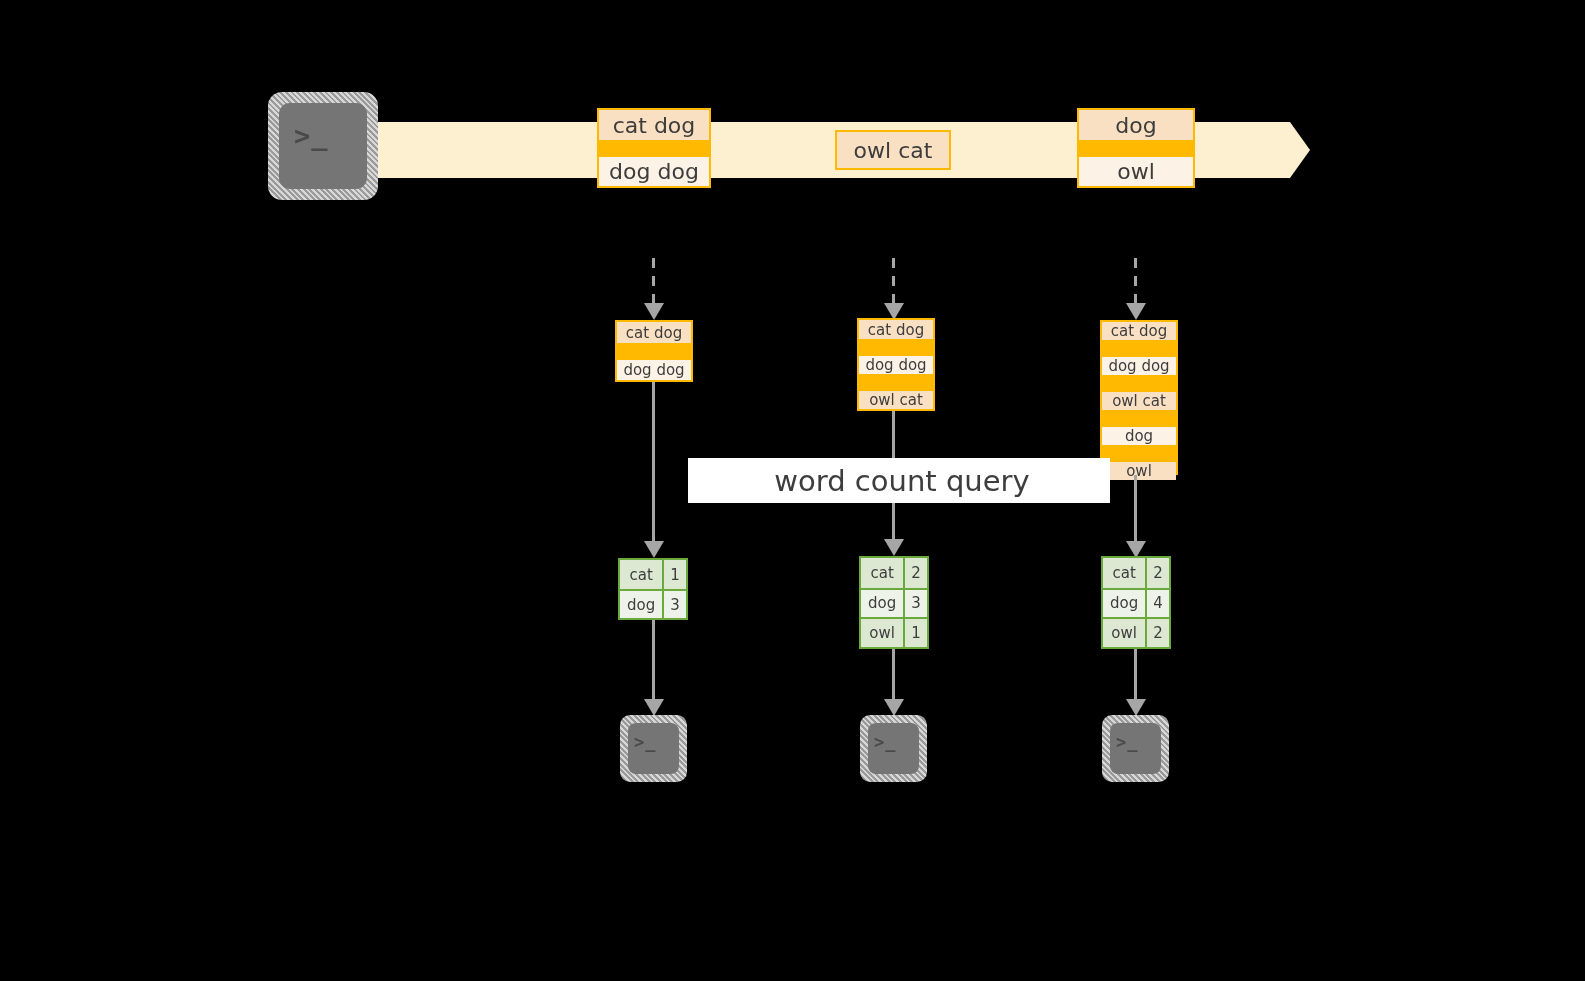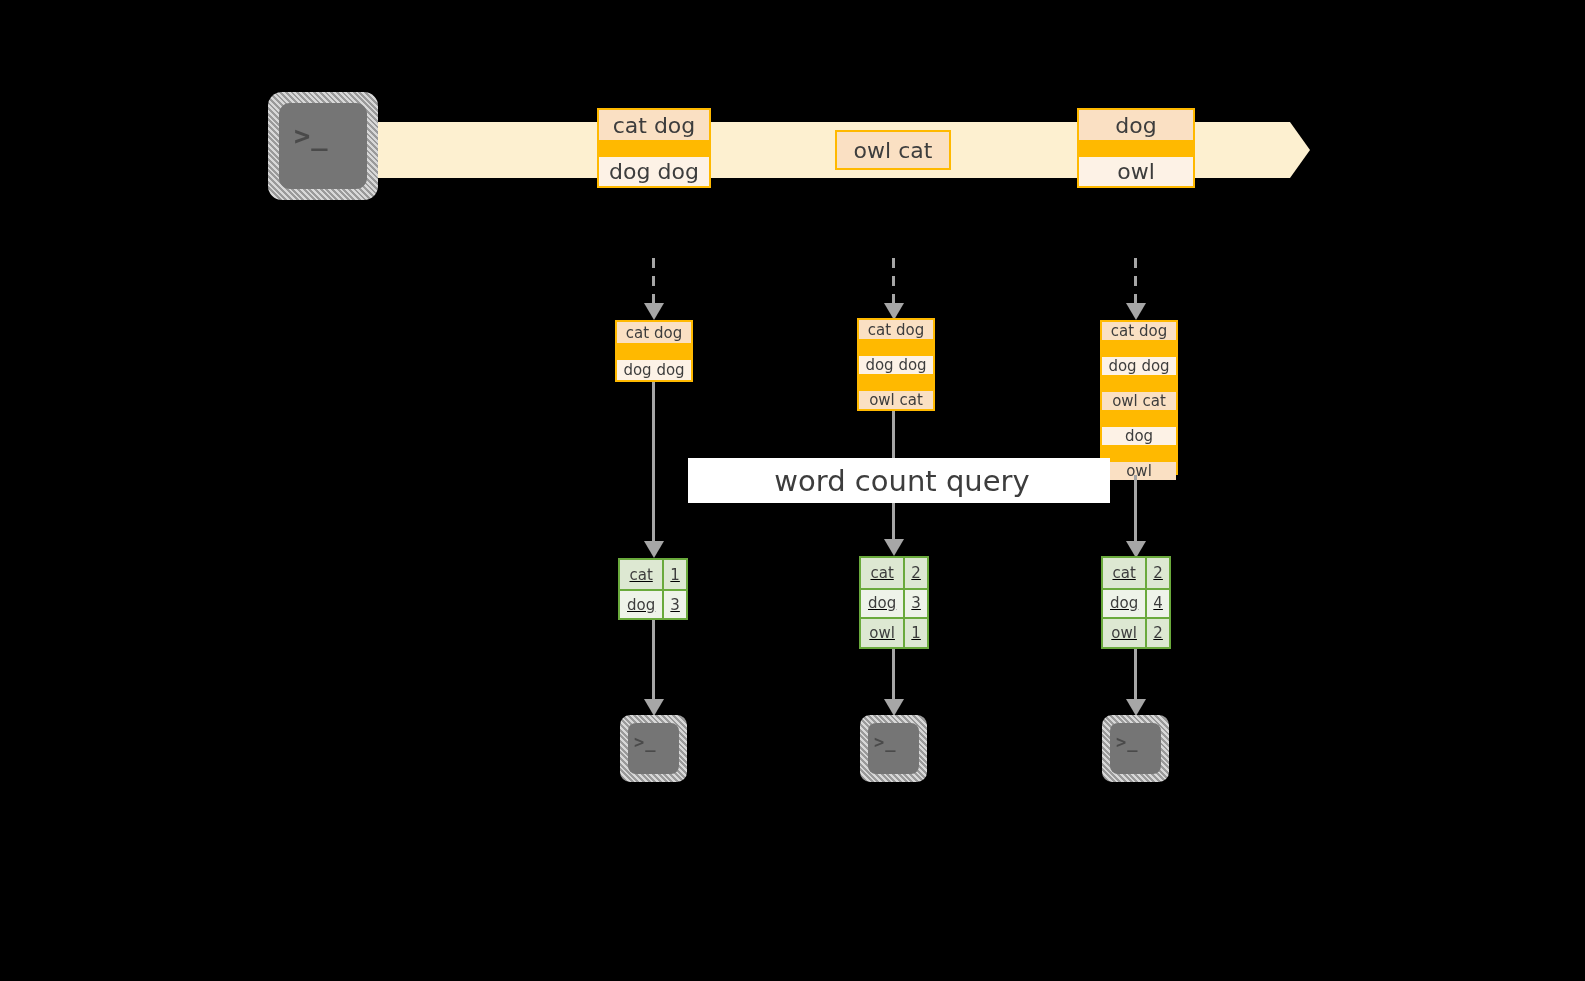--- a/index.html
+++ b/index.html
@@ -29,21 +29,21 @@
           background:#ffb900;display:flex;flex-direction:column;}
   .msgbox .row{box-sizing:border-box;display:flex;align-items:center;
           justify-content:center;color:#3d3d3d;white-space:nowrap;}
   .msgbox .row.dk{background:#fae0c3;}
   .msgbox .row.lt{background:#fdf2e6;}
   .msgbox .row + .row{border-top:2px solid #ffb900;margin-top:15px;}
 
   
   .restab{position:absolute;box-sizing:border-box;border:2px solid #6aaa3c;
           background:#6aaa3c;display:flex;flex-direction:column;}
-  .restab .trow{display:flex;box-sizing:border-box;text-decoration:underline;}
+  .restab .trow{display:flex;box-sizing:border-box;}
   .restab .trow + .trow{border-top:2px solid #6aaa3c;}
   .restab .cell{box-sizing:border-box;display:flex;align-items:center;
           justify-content:center;color:#3d3d3d;white-space:nowrap;}
   .restab .cell + .cell{border-left:2px solid #6aaa3c;}
   .restab .trow.dk .cell{background:#dde8d2;}
   .restab .trow.lt .cell{background:#eef3e9;}
 
   
   .conn{position:absolute;}
   .conn .shaft{position:absolute;left:0;top:0;background:#a6a6a6;}

